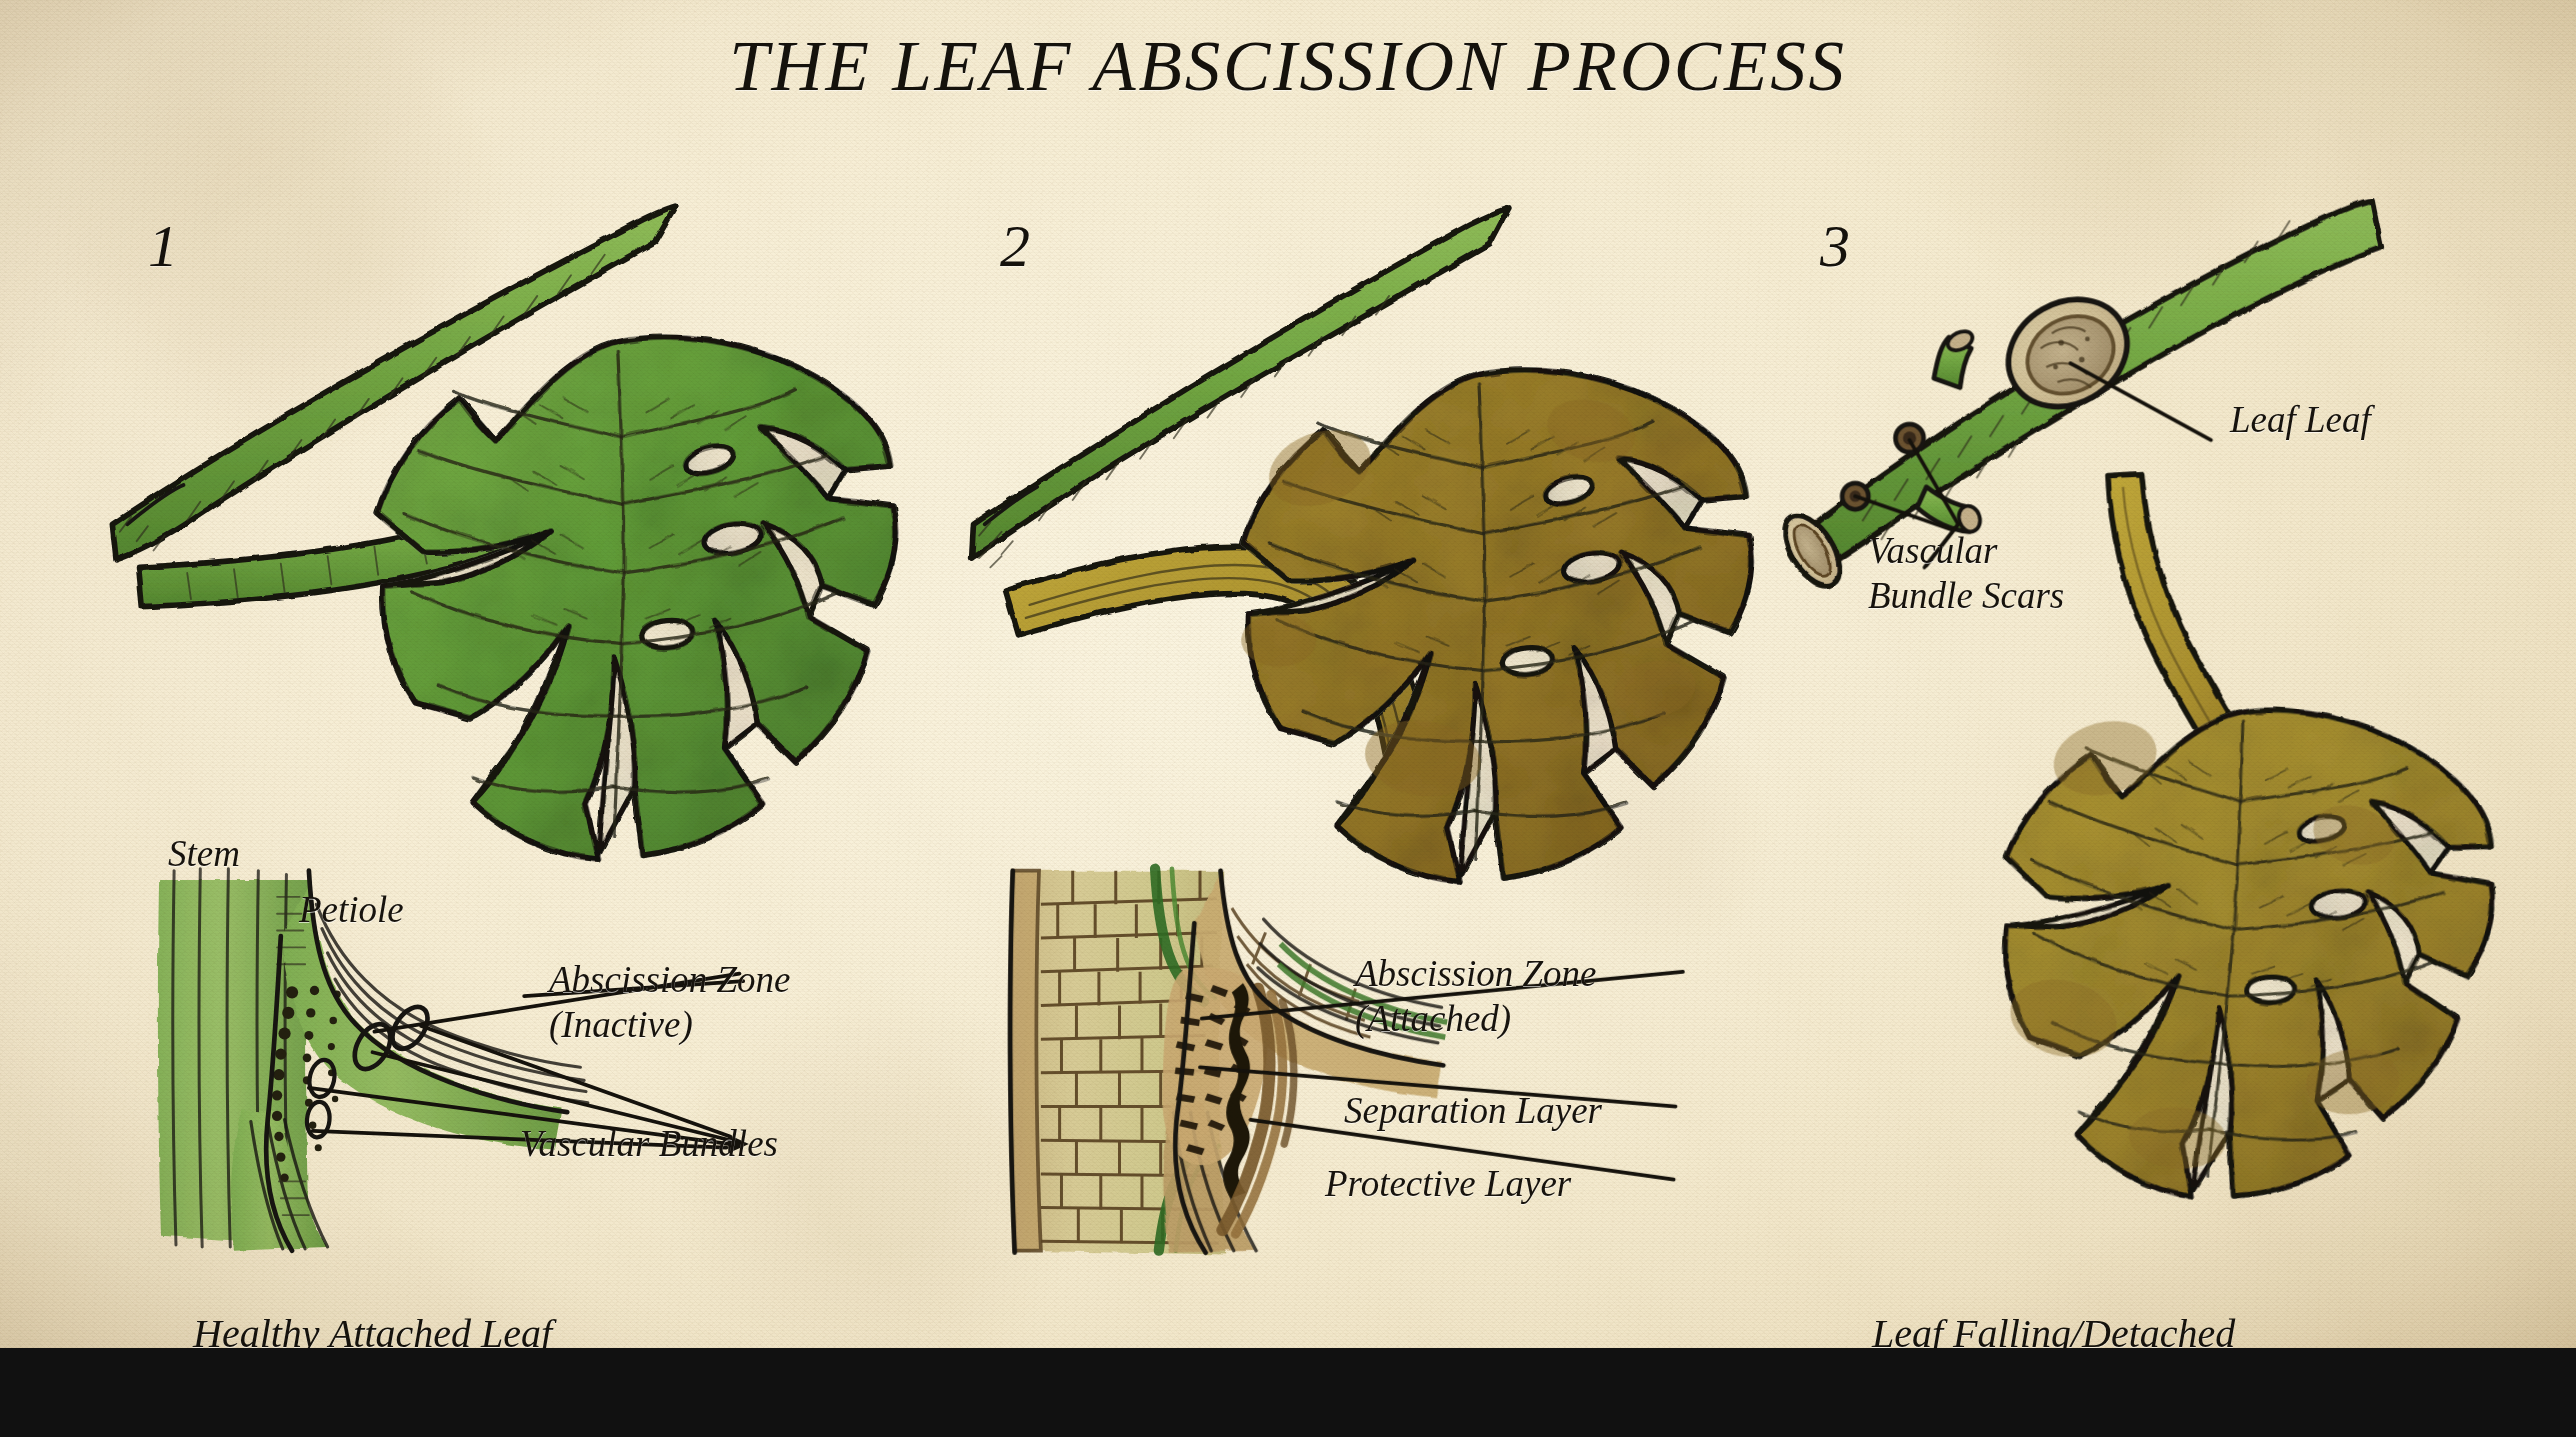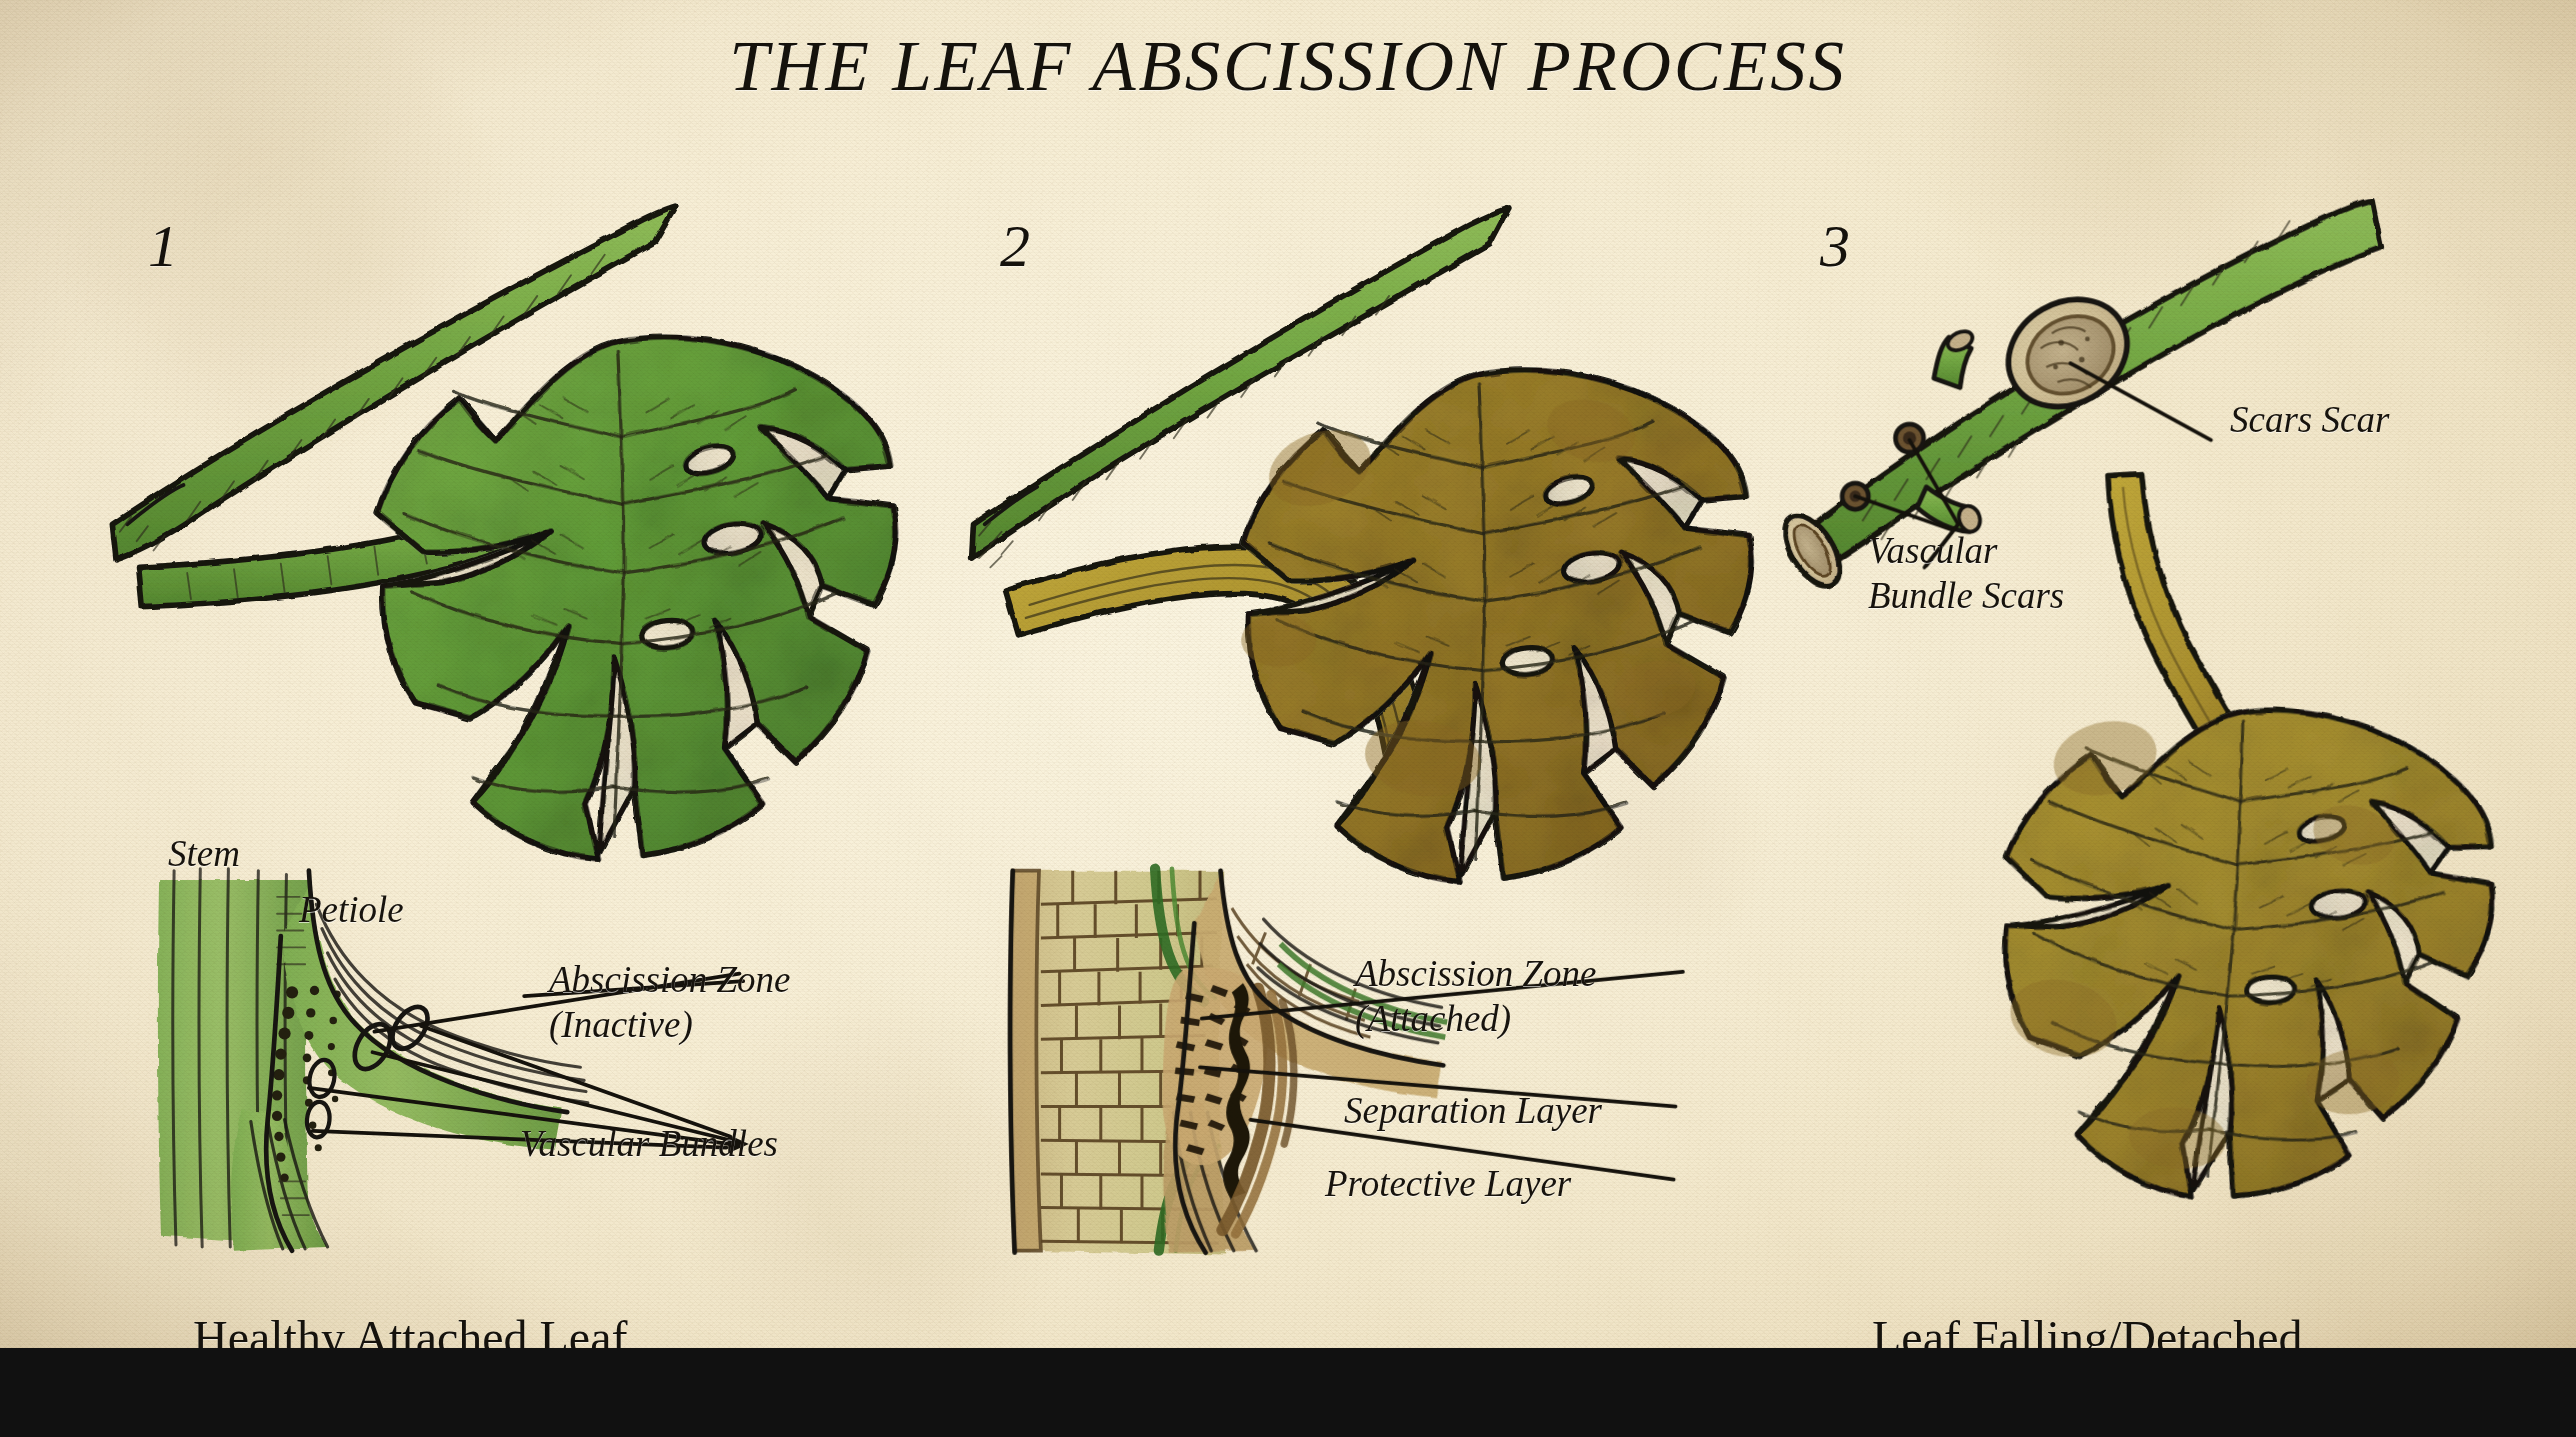--- a/index.html
+++ b/index.html
@@ -46,21 +46,21 @@
   .txt{position:absolute;z-index:4;white-space:pre;}
 
   .title{
     left:0;top:26px;width:2576px;text-align:center;
     font-size:71px;font-style:italic;font-variant:small-caps;
     letter-spacing:2.8px;font-weight:400;color:#15120c;
     text-shadow:0 0.9px 0 rgba(255,255,255,.55);
   }
   .stepnum{font-size:60px;font-style:italic;color:#15120c;
     text-shadow:0 0.9px 0 rgba(255,255,255,.5);}
-  .caption{font-size:48px;color:#15120c;
+  .caption{font-size:40px;font-style:italic;color:#15120c;
     text-shadow:0 0.9px 0 rgba(255,255,255,.5);}
   .anno{font-size:37px;font-style:italic;line-height:1.22;color:#17130d;
     text-shadow:0 0.9px 0 rgba(255,255,255,.6);}
 </style>
 </head>
 <body>
 
 <div id="plate">
 
   <div class="txt title">THE LEAF ABSCISSION PROCESS</div>
@@ -617,18 +617,18 @@
   <div class="txt anno" style="left:549px;top:957px"><span>Abscission Zone</span><br><span>(Inactive)</span></div>
   <div class="txt anno" style="left:520px;top:1121px">Vascular Bundles</div>
   <div class="txt caption" style="left:193px;top:1310px">Healthy Attached Leaf</div>
 
   <div class="txt stepnum" style="left:1000px;top:212px">2</div>
   <div class="txt anno" style="left:1355px;top:951px"><span>Abscission Zone</span><br><span>(Attached)</span></div>
   <div class="txt anno" style="left:1344px;top:1088px">Separation Layer</div>
   <div class="txt anno" style="left:1325px;top:1161px">Protective Layer</div>
 
   <div class="txt stepnum" style="left:1820px;top:212px">3</div>
-  <div class="txt anno" style="left:2230px;top:397px">Scars Scar</div>
+  <div class="txt anno" style="left:2230px;top:397px">Leaf Leaf</div>
   <div class="txt caption" style="left:1872px;top:1310px">Leaf Falling/Detached</div>
   <div class="txt anno" style="left:1868px;top:528px"><span>Vascular</span><br><span>Bundle Scars</span></div>
 
 </div>
 
 
 </body></html>

